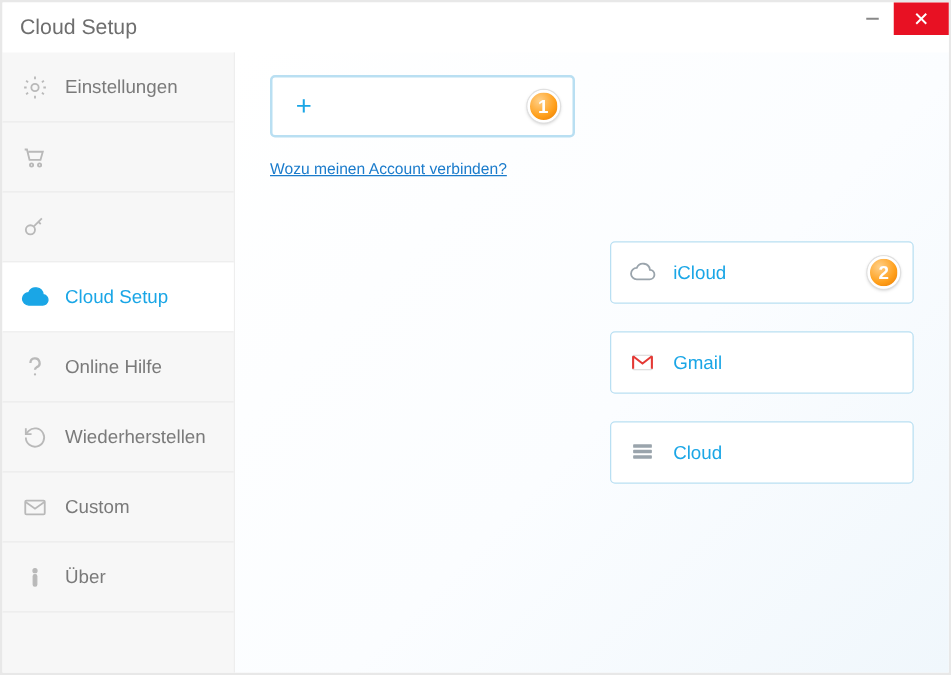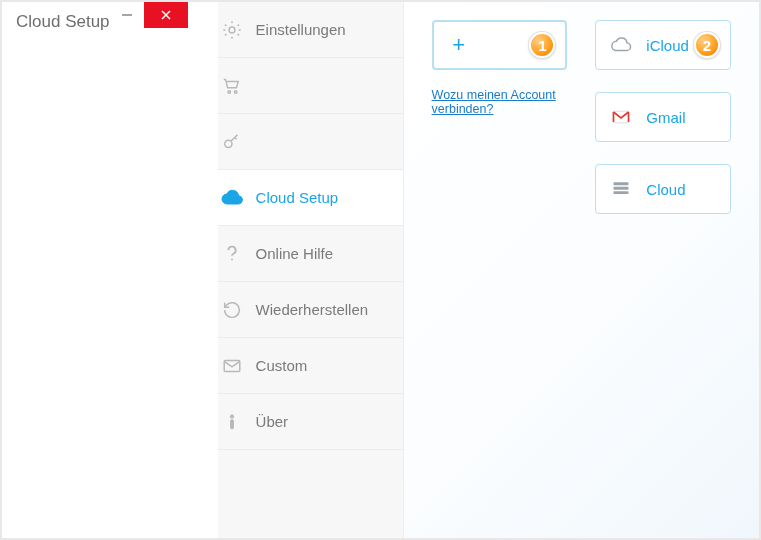--- a/index.html
+++ b/index.html
@@ -1,19 +1,19 @@
 <!DOCTYPE html>
 <html><head>
 <meta charset="utf-8">
 <style>
   * { box-sizing: border-box; margin: 0; padding: 0; }
   html, body { width: 761px; height: 540px; font-family: "Segoe UI", Arial, sans-serif; }
   .window {
     width: 761px; height: 540px; border: 2px solid #e8e8e8; background: #fff;
-    display: flex; flex-direction: row; position: relative; gap: 30px;
+    display: flex; flex-direction: column; position: relative;
   }
   .titlebar {
     height: 40px; display: flex; align-items: center; justify-content: space-between;
     padding-left: 14px; background: #fff;
   }
   .title { font-size: 17px; color: #6e6e6e; font-weight: 400; }
   .window-controls { display: flex; align-items: flex-start; height: 100%; }
   .btn-min {
     width: 34px; height: 26px; display:flex; align-items:center; justify-content:center;
     color:#888; font-size: 14px; cursor:pointer;
@@ -23,35 +23,35 @@
     display:flex; align-items:center; justify-content:center; cursor:pointer;
     font-size: 14px;
   }
   .body { flex:1; display:flex; min-height:0; }
   .sidebar {
     width: 186px; background:#f7f7f7; border-right:1px solid #eee;
     display:flex; flex-direction:column;
   }
   .sidebar-item {
     height: 56px; display:flex; align-items:center; gap:12px;
-    padding: 0 2px; border-bottom:1px solid #ececec; cursor:pointer;
+    padding: 0 14px; border-bottom:1px solid #ececec; cursor:pointer;
     color:#7a7a7a; font-size:15px;
   }
   .sidebar-item.active { background:#fff; color:#1aa6e6; }
   .sidebar-item.active .s-icon svg { stroke:#1aa6e6; fill:#1aa6e6; }
   .s-icon { width:24px; height:24px; display:flex; align-items:center; justify-content:center; }
   .s-icon svg { stroke:#b9b9b9; }
   .s-label { flex:1; }
   .main {
     flex:1; display:flex; min-width:0;
     background: linear-gradient(135deg, #ffffff 0%, #fbfdff 55%, #f0f7fc 100%);
   }
   .col { flex:1; padding: 18px 28px 18px 28px; display:flex; flex-direction:column; gap:22px; }
   .col.left { padding-right: 14px; }
-  .col.right { padding-left: 14px; }
+  .col.right { padding-left: 14px; justify-content: center; }
   .card {
     height: 50px; border:1px solid #b9dff2; border-radius:4px; background:#fff;
     display:flex; align-items:center; padding: 0 14px; gap:14px; cursor:pointer;
     position:relative; color:#1aa6e6; font-size:15px;
   }
   .card .c-icon { width:22px; height:22px; display:flex; align-items:center; justify-content:center; }
   .card.new { border-width:2px; }
   .card .plus { font-size:22px; color:#1aa6e6; line-height:1; }
   .help-link {
     text-align:left; font-size:12.5px; color:#1a7bcb; text-decoration:underline; cursor:pointer;

